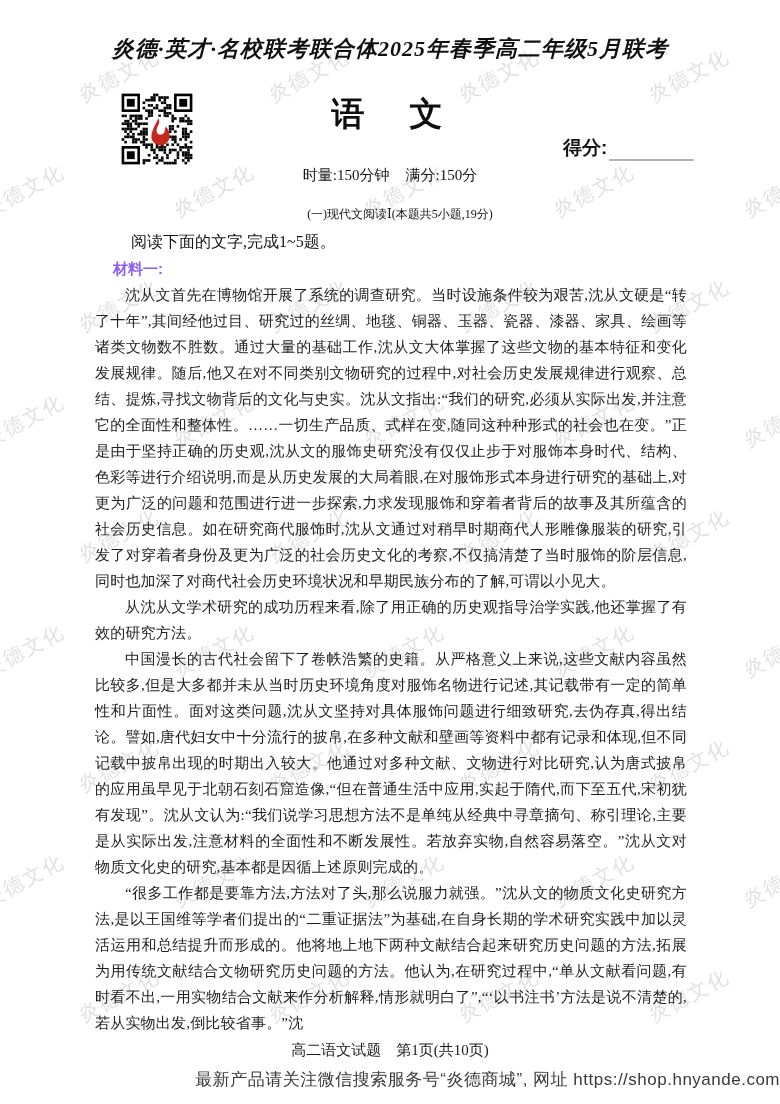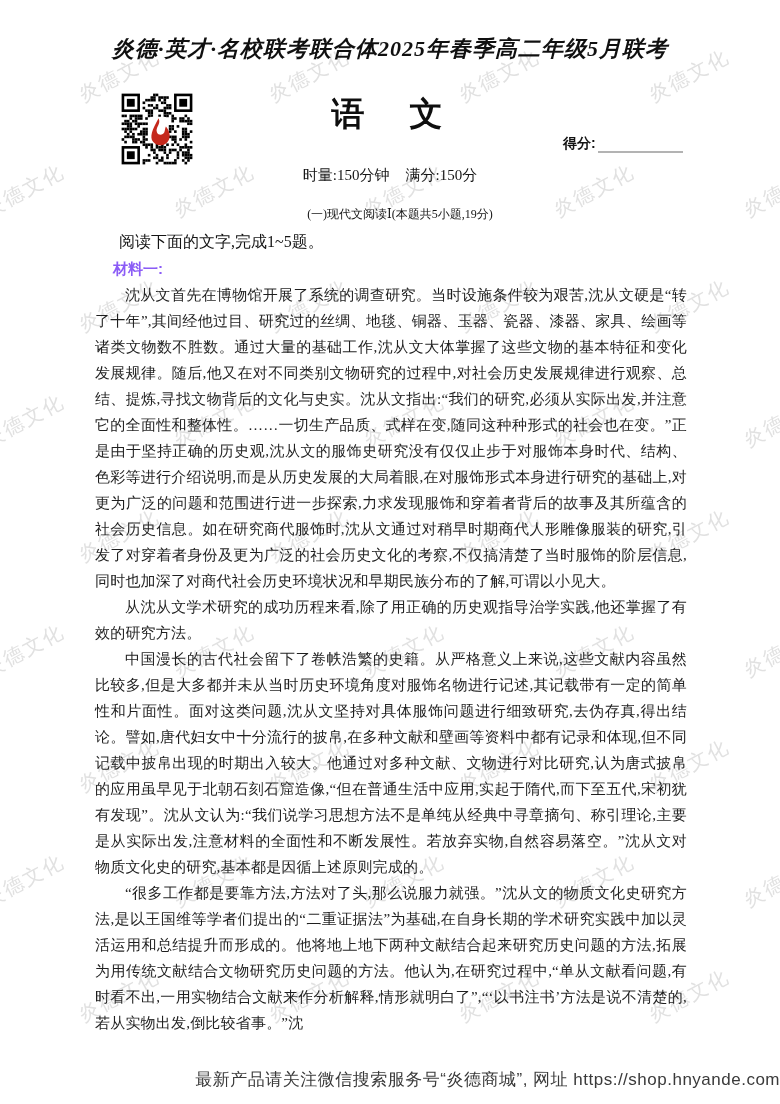--- a/index.html
+++ b/index.html
@@ -38,21 +38,21 @@
   .subject-title{
     position:absolute;top:92px;left:0;right:0;
     text-align:center;
     font-size:33px;font-weight:bold;color:#0e0e0e;
     font-family:"Liberation Sans","DejaVu Sans",sans-serif;
     letter-spacing:6px;
   }
   .score-field{
     position:absolute;left:563px;top:135px;
     font-family:"Liberation Sans","DejaVu Sans",sans-serif;
-    font-size:14px;font-weight:bold;color:#141414;
+    font-size:19px;font-weight:bold;color:#141414;
     display:flex;align-items:flex-end;
   }
   .score-line{
     display:inline-block;width:85px;height:15px;
     border-bottom:2px solid #b3b3b3;margin-left:2px;
   }
   .meta-line{
     position:absolute;top:166px;left:0;right:0;
     display:flex;justify-content:center;gap:16px;
     font-size:15px;color:#161616;
@@ -63,21 +63,21 @@
   }
   .sec-heading{
     font-family:"Liberation Sans","DejaVu Sans",sans-serif;
     font-weight:bold;font-size:16.5px;color:#0d0d0d;
     line-height:28px;
   }
   .sec-subheading{
     font-size:12px;line-height:28px;margin-left:18px;color:#141414;text-align:center;
   }
   .sec-instruction{
-    font-size:16px;line-height:28px;margin-left:24px;color:#141414;
+    font-size:16px;line-height:28px;margin-left:36px;color:#141414;
   }
   .material-label{
     font-family:"Liberation Sans","DejaVu Sans",sans-serif;
     font-weight:bold;font-size:15px;line-height:26px;margin-left:18px;color:#8b5cf6;
   }
   .body-text p{
     margin:0;
     font-size:15px;
     line-height:26px;
     text-align:justify;
@@ -402,16 +402,17 @@
       <div class="sec-instruction">阅读下面的文字,完成1~5题。</div>
       <div class="material-label">材料一:</div>
       <div class="body-text">
         <p>沈从文首先在博物馆开展了系统的调查研究。当时设施条件较为艰苦,沈从文硬是“转了十年”,其间经他过目、研究过的丝绸、地毯、铜器、玉器、瓷器、漆器、家具、绘画等诸类文物数不胜数。通过大量的基础工作,沈从文大体掌握了这些文物的基本特征和变化发展规律。随后,他又在对不同类别文物研究的过程中,对社会历史发展规律进行观察、总结、提炼,寻找文物背后的文化与史实。沈从文指出:“我们的研究,必须从实际出发,并注意它的全面性和整体性。……一切生产品质、式样在变,随同这种种形式的社会也在变。”正是由于坚持正确的历史观,沈从文的服饰史研究没有仅仅止步于对服饰本身时代、结构、色彩等进行介绍说明,而是从历史发展的大局着眼,在对服饰形式本身进行研究的基础上,对更为广泛的问题和范围进行进一步探索,力求发现服饰和穿着者背后的故事及其所蕴含的社会历史信息。如在研究商代服饰时,沈从文通过对稍早时期商代人形雕像服装的研究,引发了对穿着者身份及更为广泛的社会历史文化的考察,不仅搞清楚了当时服饰的阶层信息,同时也加深了对商代社会历史环境状况和早期民族分布的了解,可谓以小见大。</p>
         <p>从沈从文学术研究的成功历程来看,除了用正确的历史观指导治学实践,他还掌握了有效的研究方法。</p>
         <p>中国漫长的古代社会留下了卷帙浩繁的史籍。从严格意义上来说,这些文献内容虽然比较多,但是大多都并未从当时历史环境角度对服饰名物进行记述,其记载带有一定的简单性和片面性。面对这类问题,沈从文坚持对具体服饰问题进行细致研究,去伪存真,得出结论。譬如,唐代妇女中十分流行的披帛,在多种文献和壁画等资料中都有记录和体现,但不同记载中披帛出现的时期出入较大。他通过对多种文献、文物进行对比研究,认为唐式披帛的应用虽早见于北朝石刻石窟造像,“但在普通生活中应用,实起于隋代,而下至五代,宋初犹有发现”。沈从文认为:“我们说学习思想方法不是单纯从经典中寻章摘句、称引理论,主要是从实际出发,注意材料的全面性和不断发展性。若放弃实物,自然容易落空。”沈从文对物质文化史的研究,基本都是因循上述原则完成的。</p>
         <p>“很多工作都是要靠方法,方法对了头,那么说服力就强。”沈从文的物质文化史研究方法,是以王国维等学者们提出的“二重证据法”为基础,在自身长期的学术研究实践中加以灵活运用和总结提升而形成的。他将地上地下两种文献结合起来研究历史问题的方法,拓展为用传统文献结合文物研究历史问题的方法。他认为,在研究过程中,“单从文献看问题,有时看不出,一用实物结合文献来作分析解释,情形就明白了”,“‘以书注书’方法是说不清楚的,若从实物出发,倒比较省事。”沈</p>
       </div>
     </div>
 
+    <div class="footer-pageinfo">高二语文试题　第1页(共10页)</div>
     <div class="footer-promo">最新产品请关注微信搜索服务号“炎德商城”, 网址 https://shop.hnyande.com</div>
 
   </div>
 </div>
 
 </body></html>

